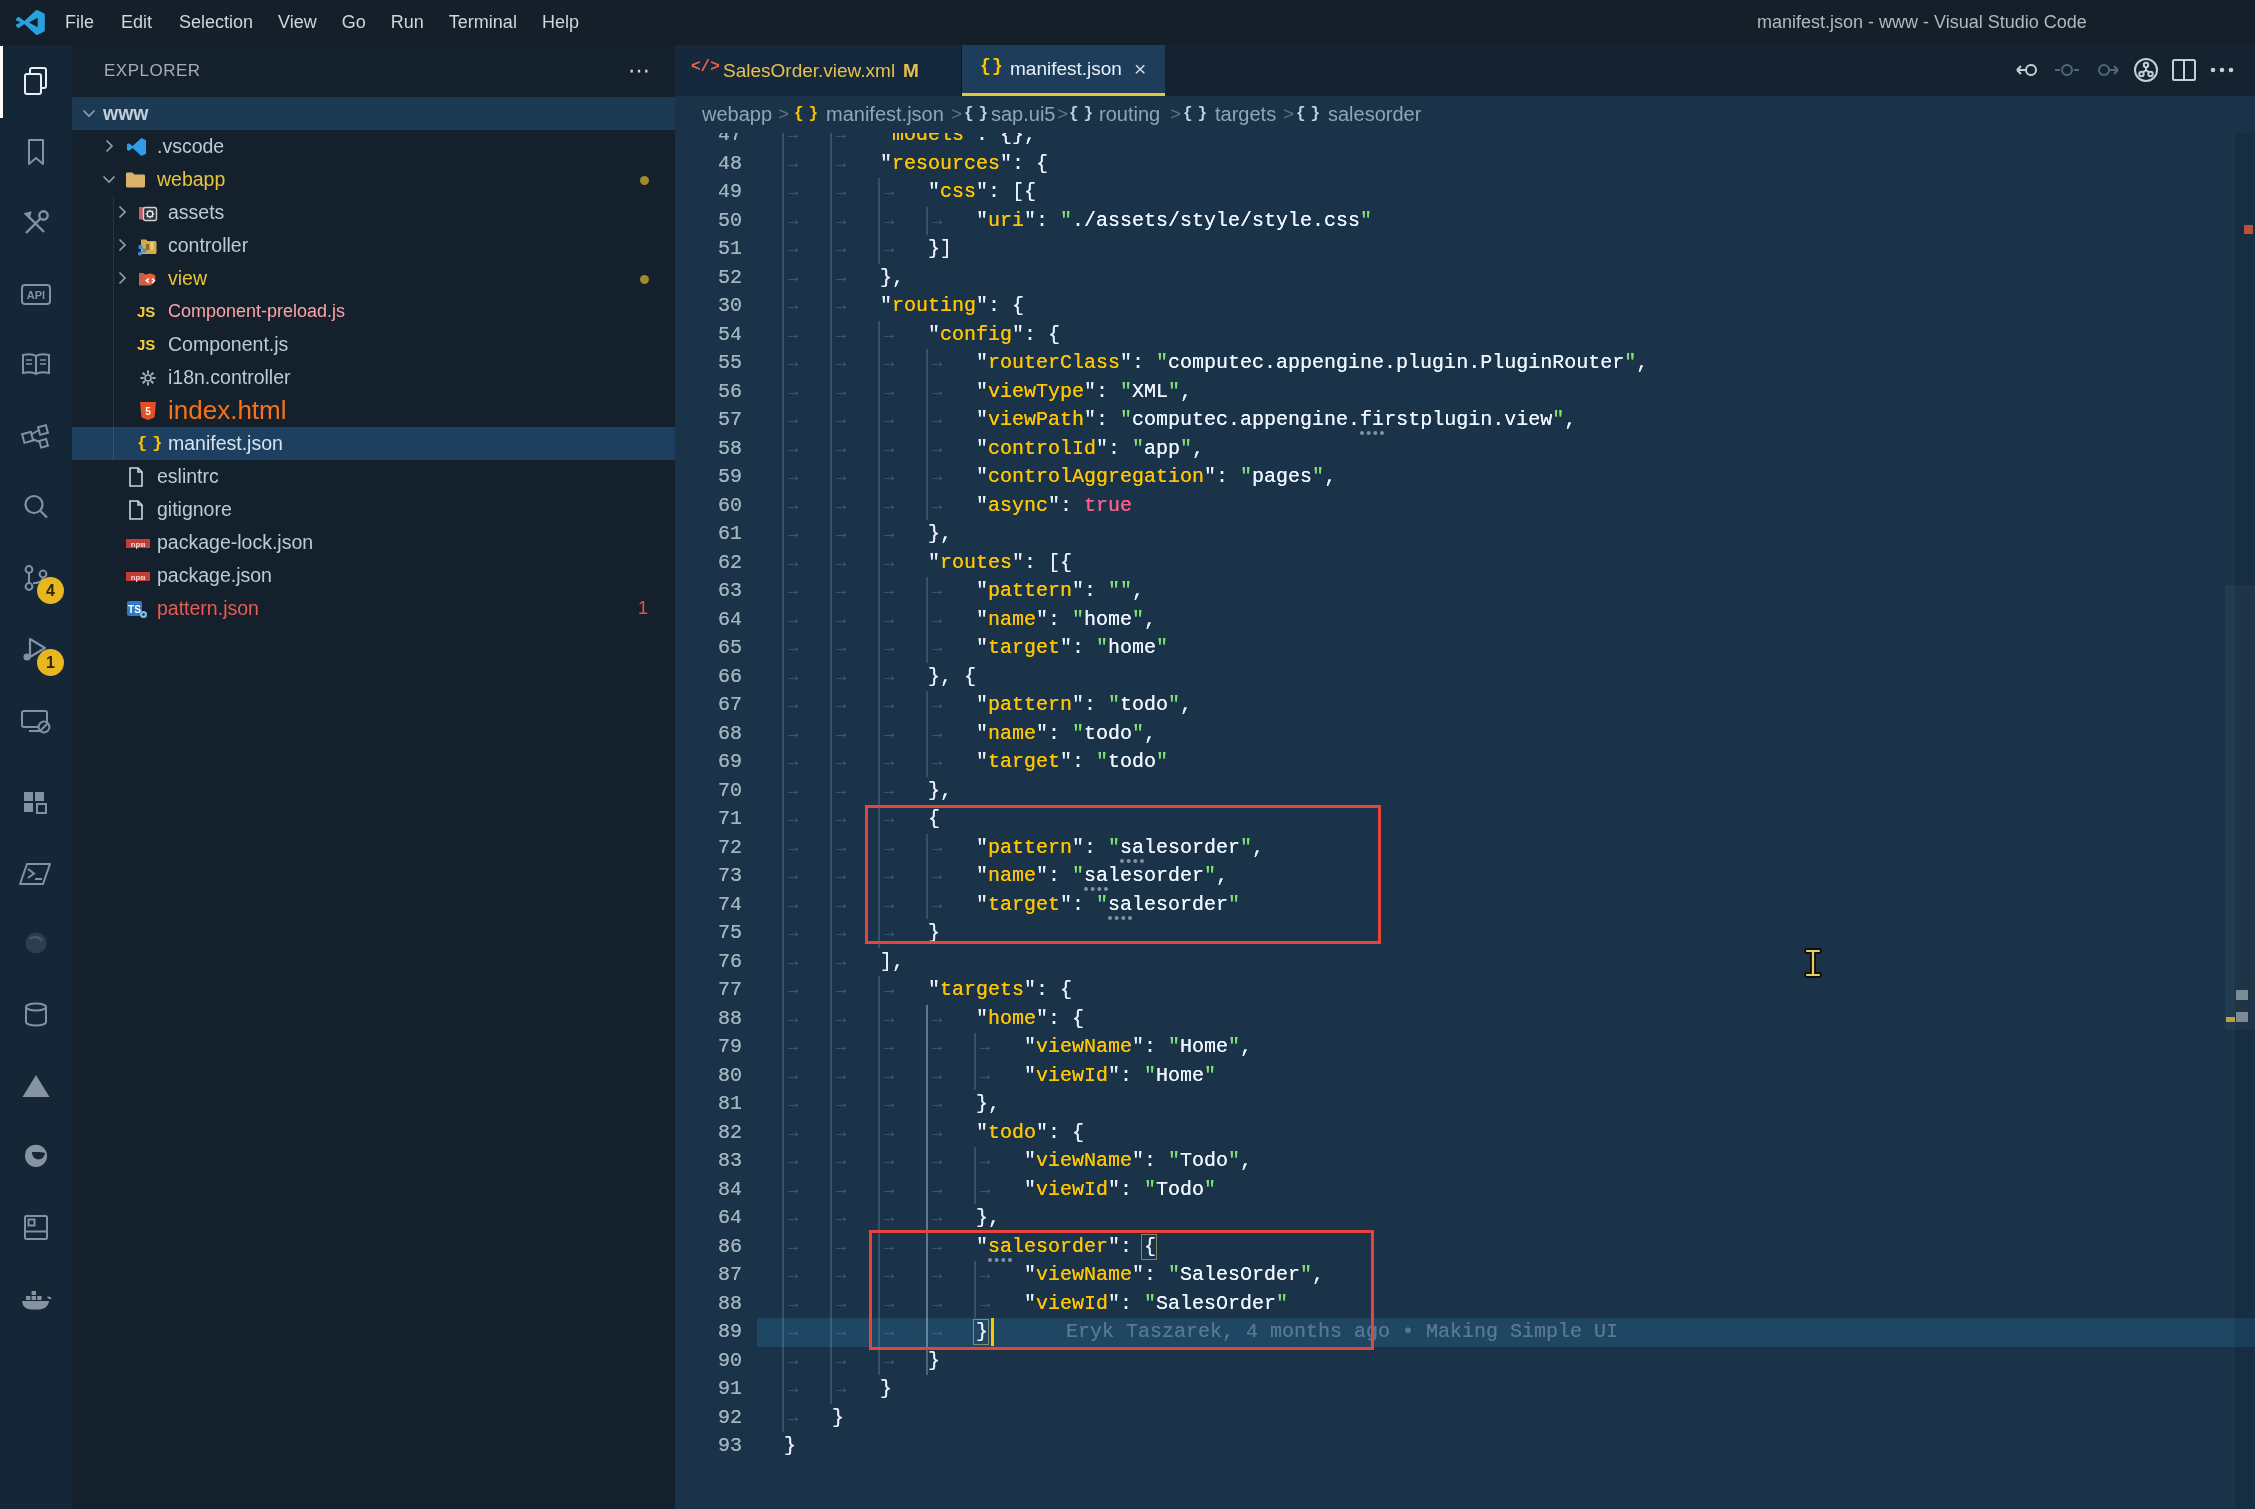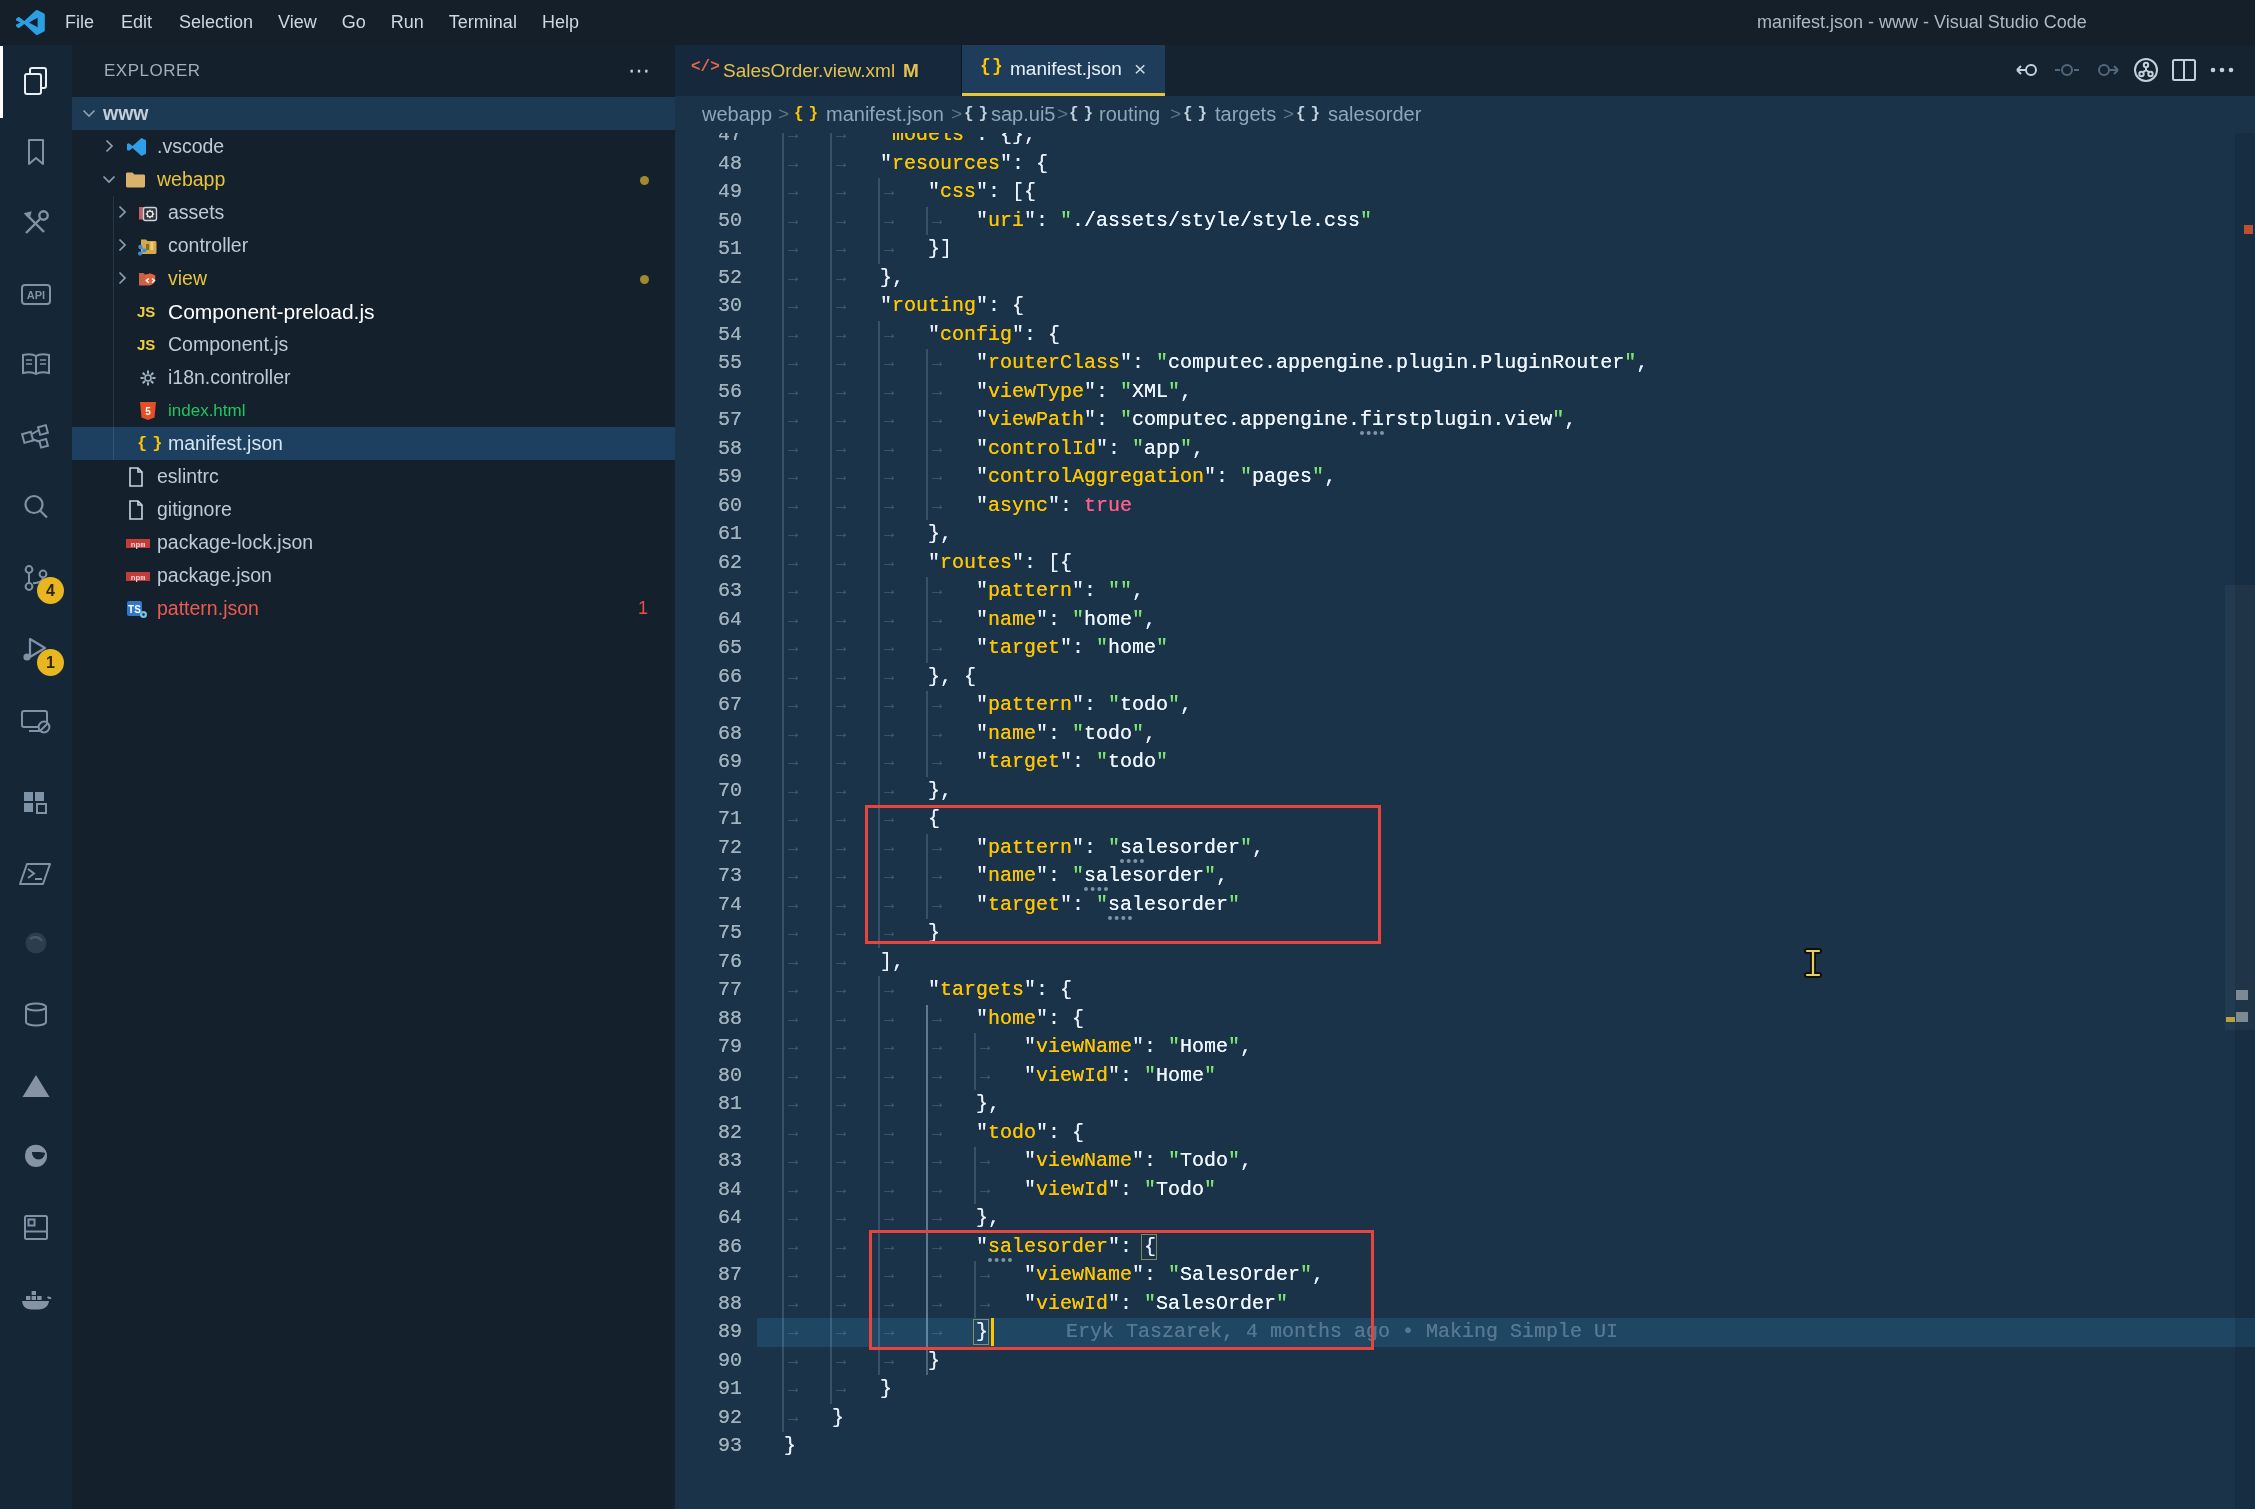--- a/index.html
+++ b/index.html
@@ -212,41 +212,41 @@
           <path d="M2 5 h4.5 l1.5 1.5 h4.5 v11 H2 z" fill="#c66248"></path>
           <path d="M13 6 l6 2.2 v5.4 c0 3-2.6 5-6 6.4 c-3.4-1.4-6-3.4-6-6.4 V8.2 z" fill="#e4603c" transform="translate(1.5 0) scale(0.88)"></path>
           <path d="M11.8 10.5 l-2.4 2.1 2.4 2.1 M15 10.5 l2.4 2.1 -2.4 2.1" stroke="#fff" stroke-width="1.5" fill="none"></path>
         </svg>
       </div>
       <div style="position:absolute;left:96px;top:217px;height:33px;line-height:33px;font-size:19.5px;color:#e8c33c;white-space:nowrap">view</div>
       <div style="position:absolute;left:568px;top:230px;width:9px;height:9px;border-radius:50%;background:#a08a2d"></div>
       <div style="position:absolute;left:65px;top:255px;width:26px;height:23px;display:flex;align-items:center">
         <span style="font-family:'Liberation Sans',sans-serif;font-weight:bold;font-size:15px;color:#f2ce3d">JS</span>
       </div>
-      <div style="position:absolute;left:96px;top:250px;height:33px;line-height:33px;font-size:21px;color:#ffffff;white-space:nowrap">Component-preload.js</div>
+      <div style="position:absolute;left:96px;top:250px;height:33px;line-height:33px;font-size:18px;color:#fca5a5;white-space:nowrap">Component-preload.js</div>
       <div style="position:absolute;left:65px;top:288px;width:26px;height:23px;display:flex;align-items:center">
         <span style="font-family:'Liberation Sans',sans-serif;font-weight:bold;font-size:15px;color:#f2ce3d">JS</span>
       </div>
       <div style="position:absolute;left:96px;top:283px;height:33px;line-height:33px;font-size:19.5px;color:#bccbd6;white-space:nowrap">Component.js</div>
       <div style="position:absolute;left:65px;top:321px;width:26px;height:23px;display:flex;align-items:center">
         <svg width="22" height="22" viewBox="0 0 22 22">
           <circle cx="11" cy="11" r="3" fill="none" stroke="#9fb3c0" stroke-width="1.6"></circle>
           <g stroke="#9fb3c0" stroke-width="2">
             <path d="M11 3.5v3.2M11 15.3v3.2M3.5 11h3.2M15.3 11h3.2M5.7 5.7l2.3 2.3M14 14l2.3 2.3M16.3 5.7L14 8M8 14l-2.3 2.3"></path>
           </g>
         </svg>
       </div>
       <div style="position:absolute;left:96px;top:316px;height:33px;line-height:33px;font-size:19.5px;color:#bccbd6;white-space:nowrap">i18n.controller</div>
       <div style="position:absolute;left:65px;top:354px;width:26px;height:23px;display:flex;align-items:center">
         <svg width="22" height="22" viewBox="0 0 22 22">
           <path d="M3 2 h16 l-1.5 15.5 L11 20 4.5 17.5 z" fill="#e44f26"></path>
           <text x="11" y="14.5" text-anchor="middle" font-family="Liberation Sans" font-size="10" font-weight="bold" fill="#fff">5</text>
         </svg>
       </div>
-      <div style="position:absolute;left:96px;top:349px;height:33px;line-height:33px;font-size:17px;color:#22c55e;white-space:nowrap">index.html</div>
+      <div style="position:absolute;left:96px;top:349px;height:33px;line-height:33px;font-size:26px;color:#f97316;white-space:nowrap">index.html</div>
       <div style="position:absolute;left:0;top:382px;width:603px;height:33px;background:#1d4060"></div>
       <div style="position:absolute;left:65px;top:387px;width:26px;height:23px;display:flex;align-items:center">
         <span style="font-family:'Liberation Mono',monospace;font-weight:bold;font-size:17px;color:#ffc600;letter-spacing:2px">{ }</span>
       </div>
       <div style="position:absolute;left:96px;top:382px;height:33px;line-height:33px;font-size:19.5px;color:#d6e4ef;white-space:nowrap">manifest.json</div>
       <div style="position:absolute;left:53px;top:420px;width:26px;height:23px;display:flex;align-items:center">
         <svg width="22" height="22" viewBox="0 0 22 22">
           <path d="M5 2 h8 l4 4 v14 H5 z" fill="none" stroke="#c9d6e0" stroke-width="1.6"></path>
           <path d="M13 2 v4 h4" fill="none" stroke="#c9d6e0" stroke-width="1.6"></path>
         </svg>

